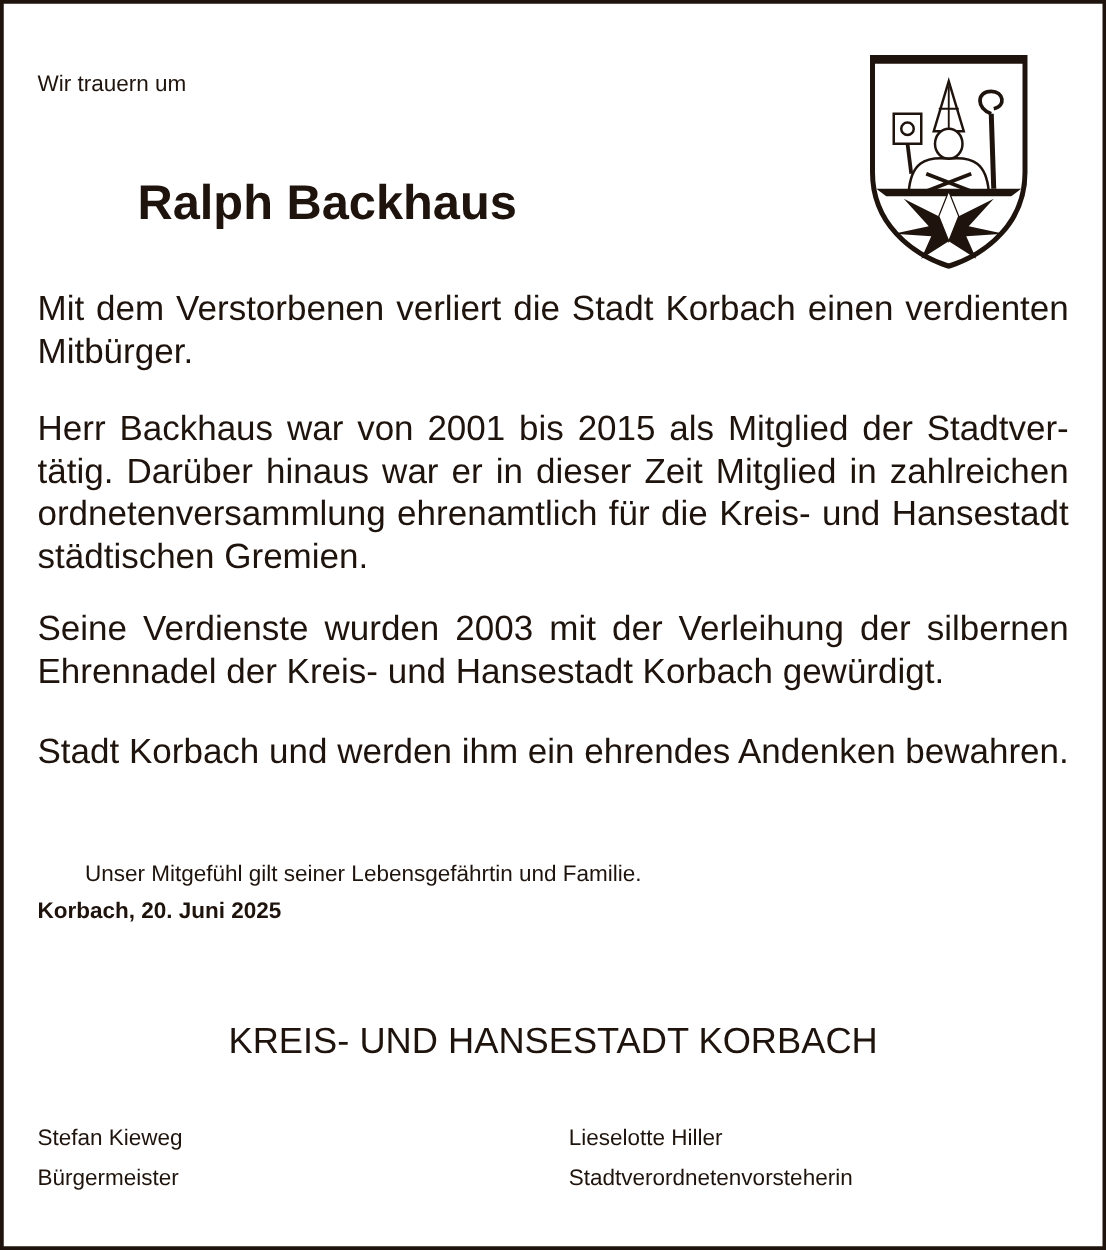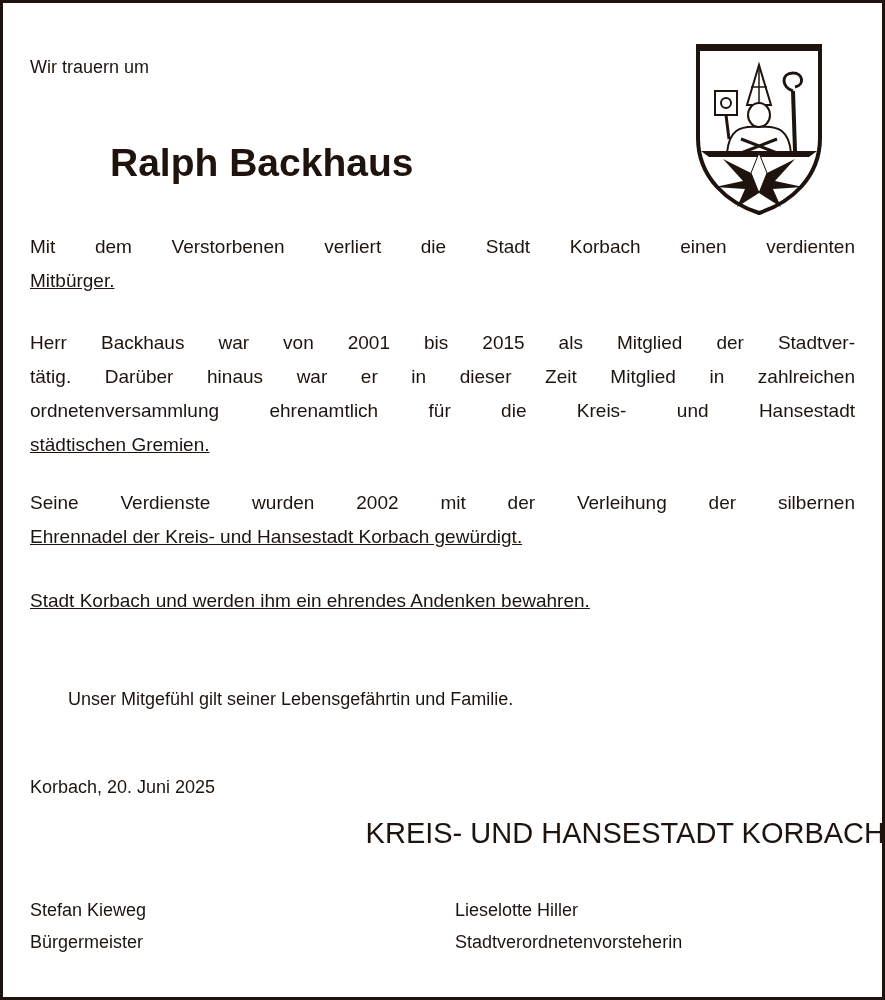--- a/index.html
+++ b/index.html
@@ -1,26 +1,26 @@
 <!DOCTYPE html>
 <html><head>
 <meta charset="utf-8">
 <style>
   html, body { margin: 0; padding: 0; background: #ffffff; }
   body { width: 885px; height: 1000px; position: relative; overflow: hidden;
          font-family: "Liberation Sans", sans-serif; color: #1f140d; }
   .frame { position: absolute; left: 0; top: 0; width: 879px; height: 994px;
            border: 3px solid #1f140d; background: #fff; }
   .t { position: absolute; font-size: 18px; line-height: 34px; white-space: nowrap; }
-  .j { position: absolute; left: 30px; width: 825px; font-size: 19px; line-height: 34px;
+  .j { position: absolute; left: 30px; width: 825px; font-size: 28px; line-height: 34px;
        text-align: justify; }
   .j span { display: block; text-align: justify; text-align-last: justify; height: 34px; }
-  .j span.last { text-align-last: left; text-decoration: underline; }
+  .j span.last { text-align-last: left; }
   .name { position: absolute; left: 110px; top: 133px; font-size: 39px; font-weight: bold; line-height: 60px; }
-  .org { position: absolute; left: 0; width: 885px; top: 815px; text-align: right; font-size: 29px; line-height: 36px; }
+  .org { position: absolute; left: 0; width: 885px; top: 815px; text-align: center; font-size: 29px; line-height: 36px; }
   .crest { position: absolute; left: 695px; top: 43px; width: 128px; height: 172px; }
 </style>
 </head>
 <body>
 
 <div class="frame"></div>
 
 <div class="t" style="left:30px;top:50px;">Wir trauern um</div>
 <div class="name">Ralph Backhaus</div>
 
@@ -53,30 +53,30 @@
 </div>
 
 <div class="j" style="top:326px;">
   <span>Herr Backhaus war von 2001 bis 2015 als Mitglied der Stadtver-</span>
   <span>tätig. Darüber hinaus war er in dieser Zeit Mitglied in zahlreichen</span>
   <span>ordnetenversammlung ehrenamtlich für die Kreis- und Hansestadt</span>
   <span class="last">städtischen Gremien.</span>
 </div>
 
 <div class="j" style="top:486px;">
-  <span>Seine Verdienste wurden 2002 mit der Verleihung der silbernen</span>
+  <span>Seine Verdienste wurden 2003 mit der Verleihung der silbernen</span>
   <span class="last">Ehrennadel der Kreis- und Hansestadt Korbach gewürdigt.</span>
 </div>
 
 <div class="j" style="top:584px;">
   <span class="last">Stadt Korbach und werden ihm ein ehrendes Andenken bewahren.</span>
 </div>
 
 <div class="t" style="left:30px;top:682px;margin-left:38px;">Unser Mitgefühl gilt seiner Lebensgefährtin und Familie.</div>
 
-<div class="t" style="left:30px;top:770px;">Korbach, 20. Juni 2025</div>
+<div class="t" style="left:30px;top:711px;font-weight:bold;">Korbach, 20. Juni 2025</div>
 
 <div class="org">KREIS- UND HANSESTADT KORBACH</div>
 
 <div class="t" style="left:30px;top:893px;">Stefan Kieweg</div>
 <div class="t" style="left:30px;top:925px;">Bürgermeister</div>
 <div class="t" style="left:455px;top:893px;text-align:center;">Lieselotte Hiller</div>
 <div class="t" style="left:455px;top:925px;">Stadtverordnetenvorsteherin</div>
 
 </body></html>

